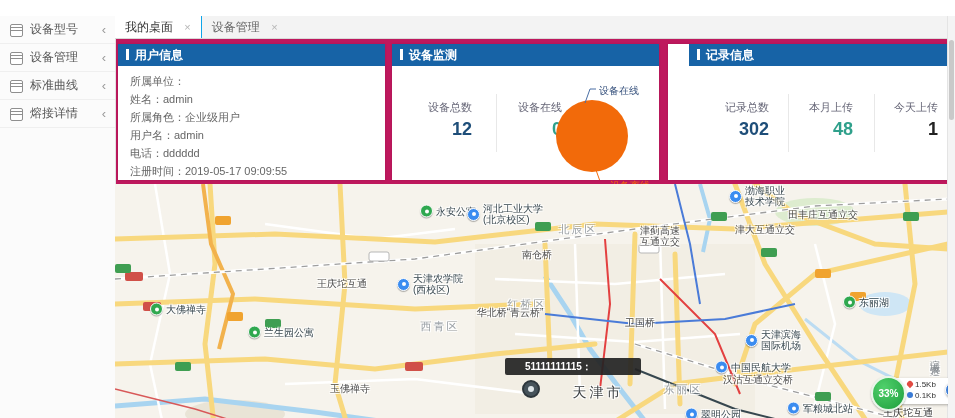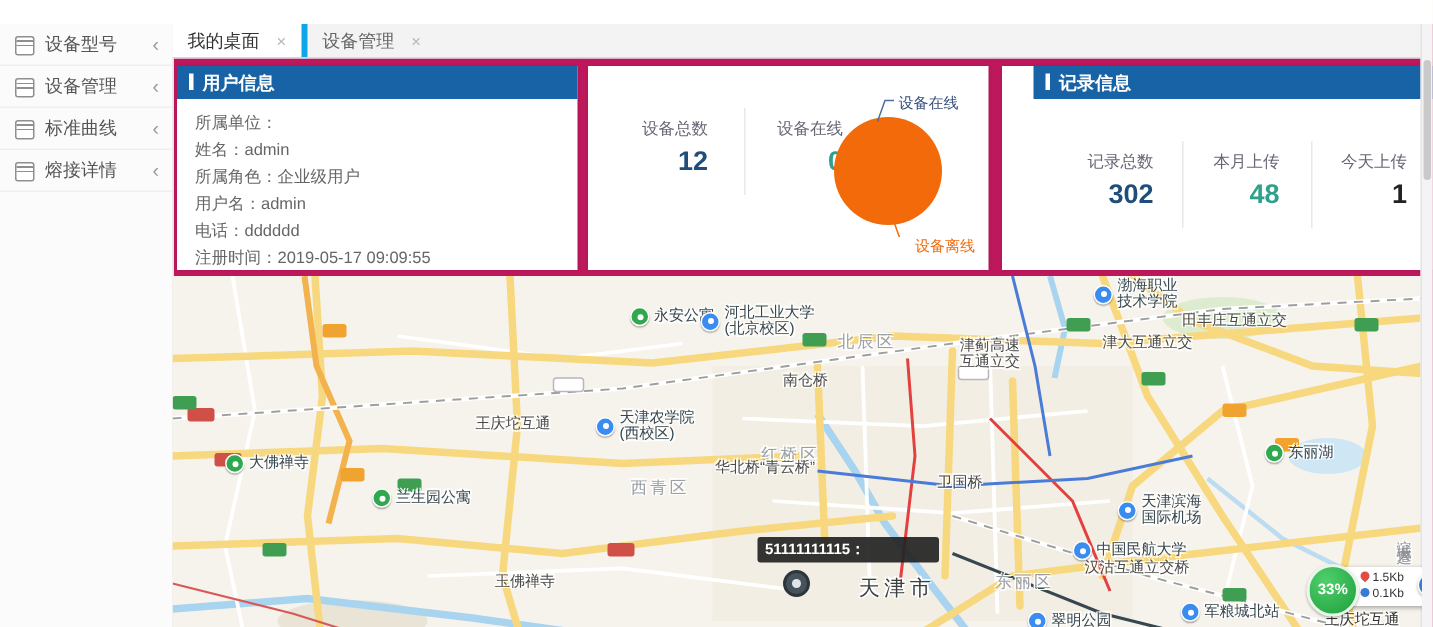--- a/index.html
+++ b/index.html
@@ -8,21 +8,21 @@
   
   .sidebar{position:absolute;left:0;top:0;width:115px;height:418px;background:#fbfbfb;border-right:1px solid #e2e2e2;}
   .side-item{position:relative;height:27px;line-height:27px;border-bottom:1px solid #efefef;color:#555;cursor:pointer;padding-left:30px;font-size:12px;}
   .side-item .doc-ic{position:absolute;left:10px;top:8px;width:11px;height:11px;border:1px solid #8f8f8f;border-radius:2px;
      background:linear-gradient(#fff 2px,#8f8f8f 2px,#8f8f8f 3px,#fff 3px,#fff 5px,#8f8f8f 5px,#8f8f8f 6px,#fff 6px);}
   .side-item .chev{position:absolute;right:9px;top:0;color:#999;font-size:13px;}
   
   .tabbar{position:absolute;left:115px;top:0;width:840px;height:22px;background:#f3f3f3;border-bottom:1px solid #d9d9d9;display:flex;}
   .tab{height:22px;line-height:22px;padding:0 10px;color:#666;font-size:12px;cursor:pointer;white-space:nowrap;}
   .tab .x{color:#b5b5b5;margin-left:8px;font-size:11px;}
-  .tab.active{background:#fff;color:#333;border-right:4px solid #0ea5e9;}
+  .tab.active{background:#fff;color:#333;border-right:1px solid #0ea5e9;}
   
   .card{position:absolute;top:28px;height:136px;background:#fff;box-shadow:0 0 2px rgba(0,0,0,.12);}
   .card-hd{height:22px;background:#1763a6;color:#fff;font-size:12px;line-height:22px;padding-left:8px;font-weight:bold;}
   .card-hd .bar{display:inline-block;width:3px;height:11px;background:#fff;margin-right:6px;vertical-align:-1px;}
   .card-bd{position:relative;height:114px;}
   #card-user{left:118px;width:267px;}
   #card-device{left:392px;width:267px;}
   #card-records{left:668px;width:280px;padding-left:21px;}
   .u-row{position:absolute;left:12px;font-size:11px;color:#666;white-space:nowrap;}
   .stat{position:absolute;text-align:right;transform:translateX(-50%);}
@@ -38,21 +38,21 @@
           text-shadow:1px 1px 0 #fff,-1px -1px 0 #fff,1px -1px 0 #fff,-1px 1px 0 #fff;transform:translate(-50%,-50%);}
   .mlabel.district{color:#9aa0a6;font-size:11px;letter-spacing:2px;}
   .mlabel.city{color:#3c4043;font-size:14px;letter-spacing:3px;}
   .mlabel.poi-green,.mlabel.poi-blue{transform:translate(0,-50%);display:flex;align-items:center;gap:3px;color:#37474f;}
   .mlabel.vertical{writing-mode:vertical-lr;color:#8a8f94;letter-spacing:2px;}
   .pin{width:11px;height:11px;border-radius:50%;border:1px solid #fff;box-shadow:0 1px 1px rgba(0,0,0,.3);flex:0 0 auto;position:relative;}
   .pin::after{content:'';position:absolute;left:3.5px;top:3.5px;width:4px;height:4px;border-radius:50%;background:#fff;}
   .poi-green .pin{background:#2fa84f;}
   .poi-blue .pin{background:#3b8cf0;}
   .tooltip{position:absolute;left:390px;top:174px;width:116px;height:17px;background:rgba(35,35,35,.92);color:#fff;
-           font-size:10px;font-weight:bold;line-height:17px;padding-left:5px;border-radius:2px;z-index:6;}
+           font-size:10px;font-weight:bold;line-height:17px;padding-left:20px;border-radius:2px;z-index:6;}
   .tt-marker{position:absolute;left:407px;top:196px;width:14px;height:14px;border-radius:50%;background:#46535b;border:2px solid #2d363c;z-index:5;}
   .tt-marker::after{content:'';position:absolute;left:4px;top:4px;width:6px;height:6px;border-radius:50%;background:#dfe6ea;}
   
   .traffic{position:absolute;left:756px;top:192px;z-index:7;}
   .tr-panel{position:absolute;left:14px;top:2px;width:66px;height:26px;background:#fff;border-radius:4px;box-shadow:0 1px 3px rgba(0,0,0,.3);}
   .tr-circle{position:absolute;left:0;top:0;width:31px;height:31px;border-radius:50%;z-index:2;
              background:radial-gradient(circle at 35% 30%,#4fd06b,#1f9e3d);border:2px solid #e8f6ea;
              color:#fff;font-size:10px;font-weight:bold;text-align:center;line-height:31px;box-shadow:0 1px 2px rgba(0,0,0,.3);}
   .tr-row{position:absolute;left:36px;font-size:8px;color:#333;white-space:nowrap;}
   .tr-ico{display:inline-block;width:6px;height:6px;border-radius:50%;margin-right:2px;vertical-align:0;}
@@ -111,20 +111,21 @@
       <div class="u-row" style="top:8px"><span>所属单位：</span><span></span></div>
       <div class="u-row" style="top:26px"><span>姓名：</span><span>admin</span></div>
       <div class="u-row" style="top:44px"><span>所属角色：</span><span>企业级用户</span></div>
       <div class="u-row" style="top:62px"><span>用户名：</span><span>admin</span></div>
       <div class="u-row" style="top:80px"><span>电话：</span><span>dddddd</span></div>
       <div class="u-row" style="top:98px"><span>注册时间：</span><span>2019-05-17 09:09:55</span></div>
     </div>
   </div>
 
   <div class="card" id="card-device">
+    <div class="card-hd"><span class="bar"></span><span>设备监测</span></div>
     <div class="card-bd">
       <div class="stat" style="left:58px;top:34px">
         <div class="lb">设备总数</div>
         <div class="vl v-blue">12</div>
       </div>
       <div class="vdiv" style="left:104px;top:28px;height:58px"></div>
       <div class="stat" style="left:148px;top:34px">
         <div class="lb lb-teal">设备在线</div>
         <div class="vl v-teal">0</div>
       </div>

